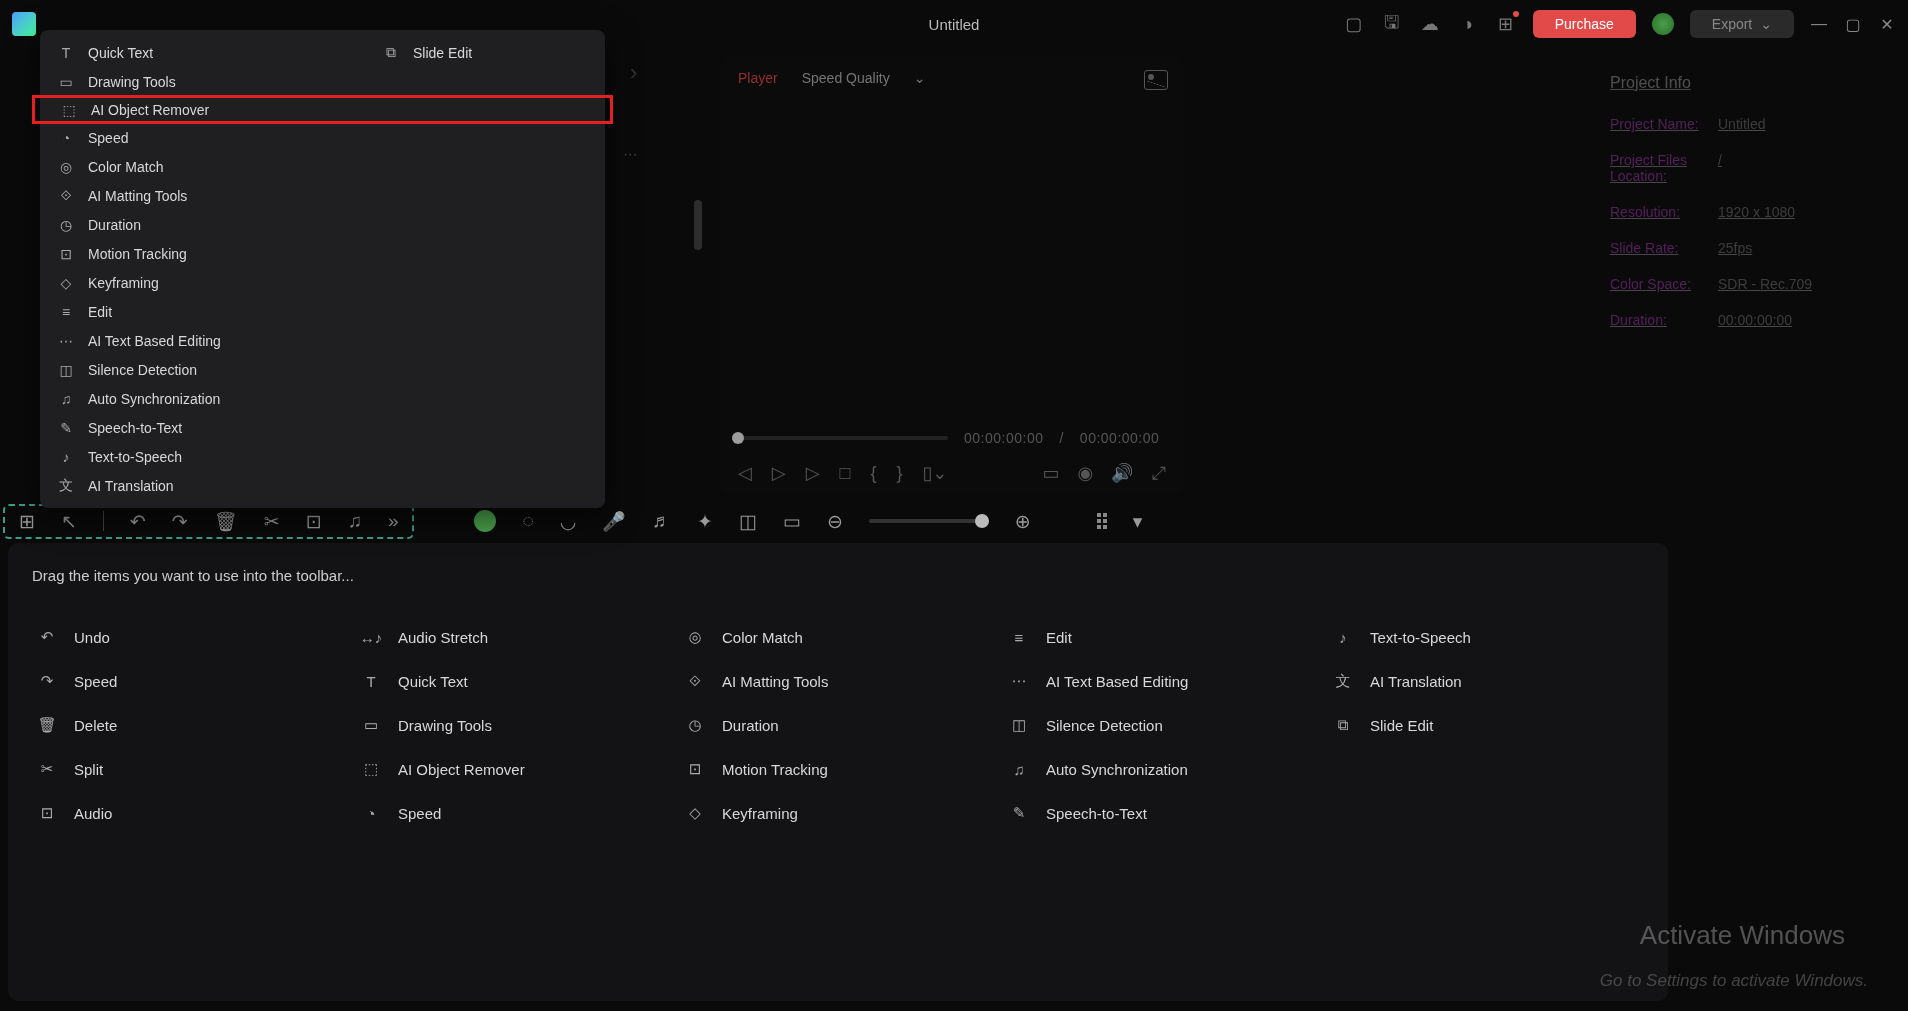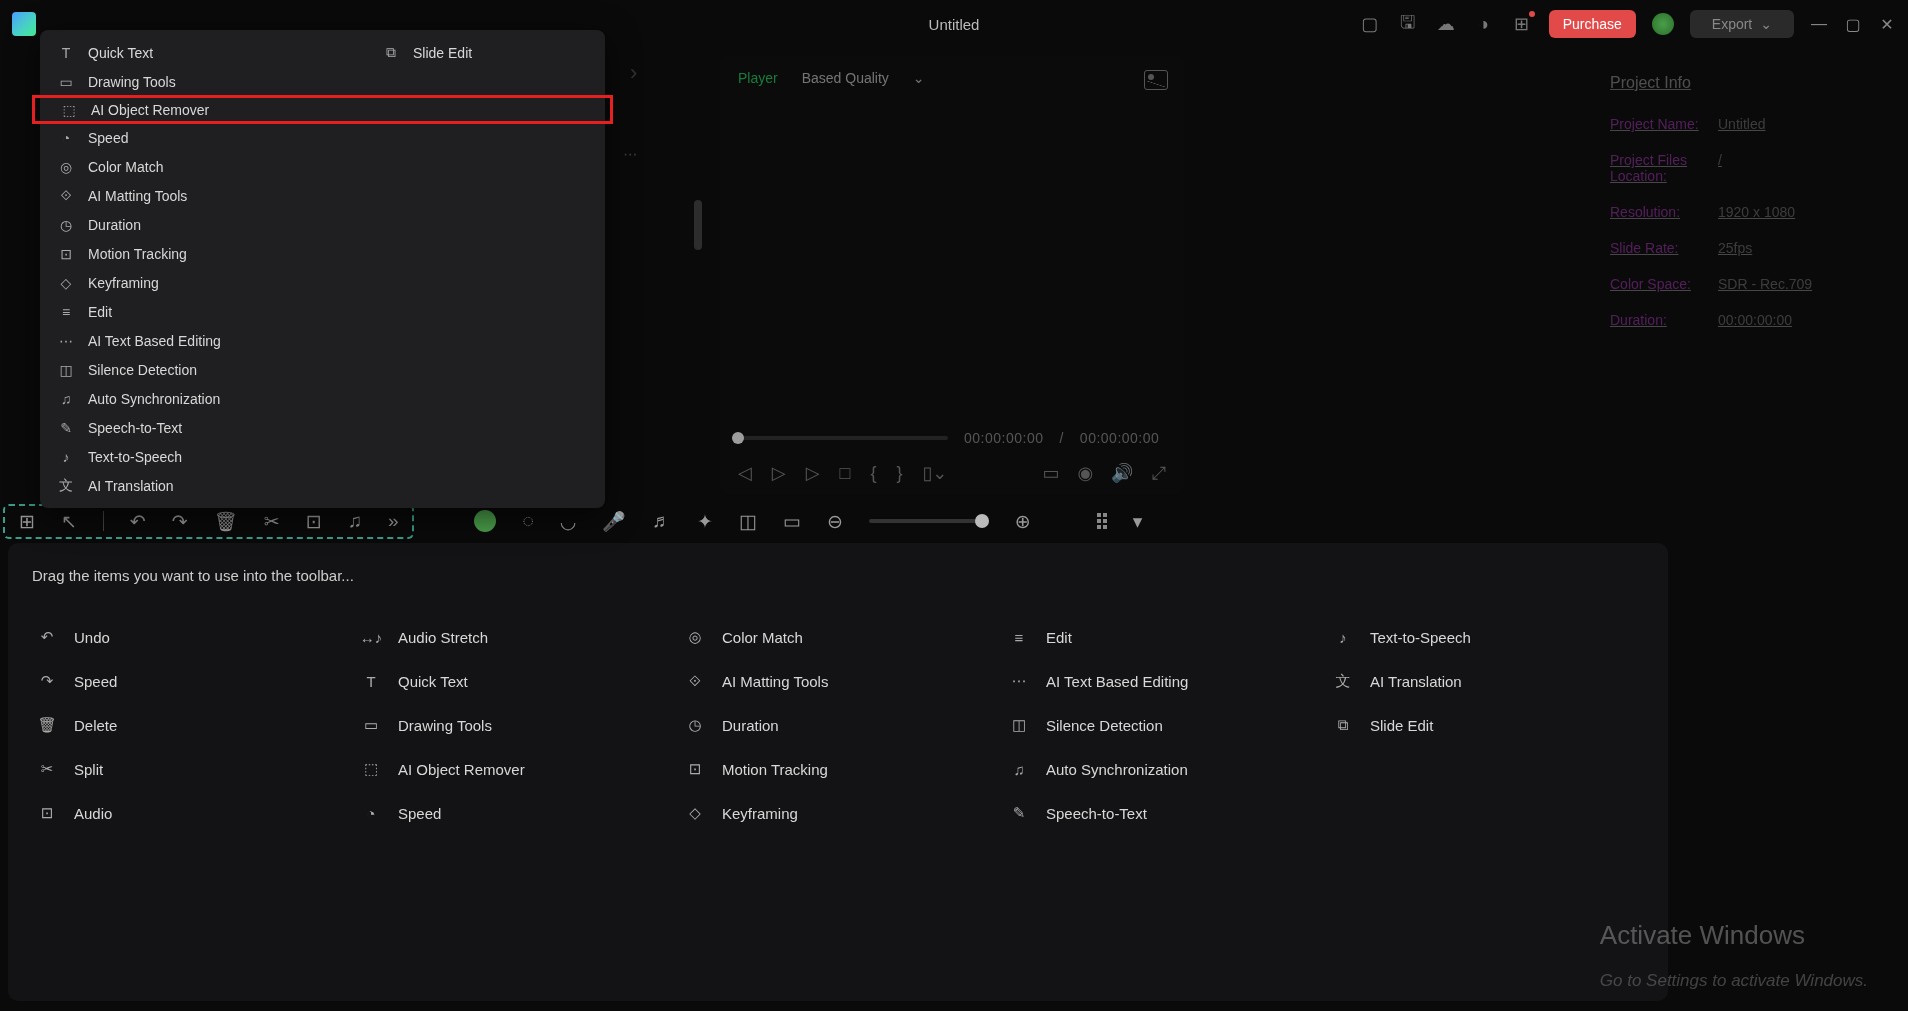--- a/index.html
+++ b/index.html
@@ -4,41 +4,41 @@
   <style>
     * { margin: 0; padding: 0; box-sizing: border-box; font-family: -apple-system, BlinkMacSystemFont, 'Segoe UI', sans-serif; }
     body { background: #0a0a0a; color: #b8b8b8; width: 1908px; height: 1011px; overflow: hidden; position: relative; }
     
     .topbar { height: 48px; display: flex; align-items: center; padding: 0 12px; background: #0a0a0a; justify-content: space-between; }
     .topbar-left { display: flex; align-items: center; gap: 4px; }
     .logo { width: 24px; height: 24px; background: linear-gradient(135deg, #4a9eff, #4aff9e); border-radius: 4px; margin-right: 12px; }
     .topbar-center { position: absolute; left: 50%; transform: translateX(-50%); color: #bbb; font-size: 15px; }
     .topbar-right { display: flex; align-items: center; gap: 16px; }
     .tb-icon { width: 22px; height: 22px; display: flex; align-items: center; justify-content: center; color: #777; font-size: 18px; }
-    .purchase-btn { background: #e24a4a; color: #fff; padding: 6px 14px; border-radius: 6px; font-size: 14px; font-weight: 500; }
+    .purchase-btn { background: #e24a4a; color: #fff; padding: 6px 22px; border-radius: 6px; font-size: 14px; font-weight: 500; }
     .export-btn { background: #2a2a2a; color: #888; padding: 6px 22px; border-radius: 6px; font-size: 14px; display: flex; align-items: center; gap: 8px; }
     .globe-icon { width: 22px; height: 22px; border-radius: 50%; background: radial-gradient(#4a9e4a, #2a6e2a); }
     .notif-dot { position: relative; }
     .notif-dot::after { content: ''; position: absolute; top: -2px; right: -2px; width: 6px; height: 6px; background: #e24a4a; border-radius: 50%; }
     .win-btn { width: 18px; height: 18px; display: flex; align-items: center; justify-content: center; color: #888; }
 
     .context-menu { position: absolute; top: 30px; left: 40px; width: 565px; background: #1f1f22; border-radius: 8px; box-shadow: 0 8px 32px rgba(0,0,0,0.6); z-index: 100; padding: 8px 0; }
     .cm-row { display: flex; align-items: center; padding: 6px 18px; gap: 14px; font-size: 14px; color: #d8d8d8; height: 29px; }
     .cm-row.highlighted { border: 3px solid #e62020; margin: -1px -8px; padding-left: 26px; position: relative; z-index: 2; }
     .cm-row.secondary { position: absolute; left: 325px; }
     .cm-icon { width: 16px; height: 16px; display: flex; align-items: center; justify-content: center; color: #aaa; }
 
     .sub-header { position: absolute; top: 60px; left: 560px; display: flex; gap: 30px; align-items: center; opacity: 0.3; }
     .sub-item { color: #888; font-size: 14px; }
     .sub-chevron { color: #888; font-size: 22px; margin-left: 20px; }
     .sub-all { display: flex; align-items: center; gap: 10px; margin-top: 30px; font-size: 14px; }
 
     .player-panel { position: absolute; top: 56px; left: 720px; width: 464px; height: 438px; background: #0c0c0c; border-radius: 8px; opacity: 0.6; }
     .player-header { display: flex; align-items: center; gap: 24px; padding: 14px 18px; font-size: 14px; }
-    .player-header .pl { color: #22c55e; }
+    .player-header .pl { color: #ef4444; }
     .player-header .fq { color: #bbb; display: flex; align-items: center; gap: 24px; }
     .player-preview-icon { position: absolute; top: 14px; right: 16px; width: 24px; height: 20px; border: 1.5px solid #888; border-radius: 3px; }
     .player-preview-icon::before { content: ''; position: absolute; top: 3px; left: 3px; width: 6px; height: 6px; border-radius: 50%; background: #888; }
     .player-preview-icon::after { content: ''; position: absolute; bottom: 2px; left: 2px; right: 2px; height: 6px; background: linear-gradient(to top right, transparent 45%, #888 50%, transparent 55%); }
     .player-timeline { position: absolute; bottom: 48px; left: 18px; right: 18px; display: flex; align-items: center; gap: 16px; }
     .pt-slider { flex: 1; height: 4px; background: #333; border-radius: 2px; position: relative; max-width: 210px; }
     .pt-slider::before { content: ''; position: absolute; left: -6px; top: -4px; width: 12px; height: 12px; background: #fff; border-radius: 50%; }
     .pt-time { color: #888; font-size: 14px; letter-spacing: 0.5px; }
     .player-controls { position: absolute; bottom: 10px; left: 18px; right: 18px; display: flex; align-items: center; justify-content: space-between; }
     .pc-left { display: flex; gap: 20px; align-items: center; }
@@ -62,21 +62,21 @@
     .grid-icon { display: grid; grid-template-columns: repeat(2, 4px); gap: 2px; }
     .grid-icon span { width: 4px; height: 4px; background: #888; }
 
     .drag-panel { position: absolute; top: 543px; left: 8px; right: 240px; bottom: 10px; background: #131315; border-radius: 10px; padding: 24px 24px; }
     .drag-hint { font-size: 15px; color: #ccc; margin-bottom: 33px; }
     .drag-grid { display: grid; grid-template-columns: repeat(5, 1fr); gap: 4px 8px; }
     .drag-item { display: flex; align-items: center; gap: 16px; padding: 9px 4px; font-size: 15px; color: #d8d8d8; }
     .di-icon { width: 22px; height: 22px; display: flex; align-items: center; justify-content: center; color: #aaa; }
 
     .activate { position: absolute; bottom: 20px; right: 40px; text-align: left; opacity: 0.45; }
-    .activate-title { font-size: 26px; color: #aaa; font-weight: 300; }
+    .activate-title { font-size: 26px; color: #aaa; font-weight: 300; margin-left: 40px; }
     .activate-sub { font-size: 17px; color: #888; margin-top: 20px; font-style: italic; }
 
     .scroll-hint { position: absolute; top: 200px; left: 694px; width: 8px; height: 50px; background: #444; border-radius: 4px; opacity: 0.6; }
   </style>
 </head>
 <body>
 
 <div class="topbar">
   <div class="topbar-left">
     <div class="logo"></div>
@@ -184,21 +184,21 @@
     </div>
   </div>
 </div>
 
 <div class="scroll-hint"></div>
 
 <div class="player-panel">
   <div class="player-header">
     <span class="pl">Player</span>
     <span class="fq">
-        <span>Based Quality</span>
+        <span>Speed Quality</span>
         <span>⌄</span>
       </span>
   </div>
   <div class="player-preview-icon"></div>
   <div class="player-timeline">
     <div class="pt-slider"></div>
     <span class="pt-time">00:00:00:00</span>
     <span class="pt-time">/</span>
     <span class="pt-time">00:00:00:00</span>
   </div>

